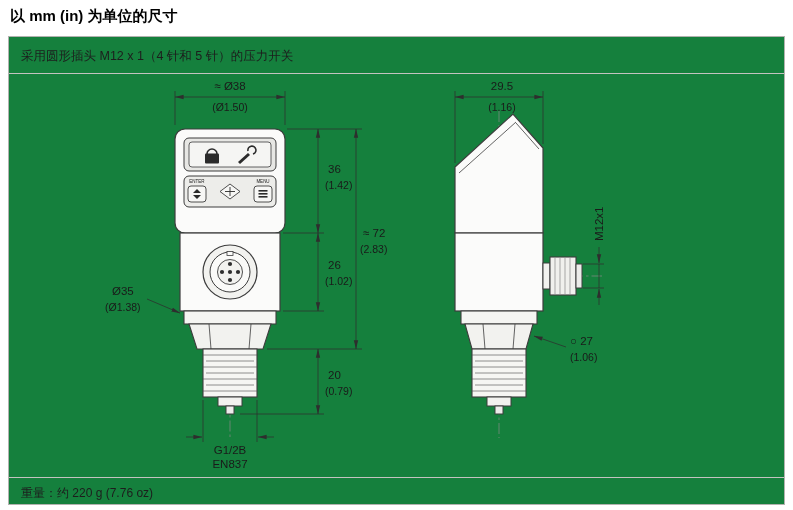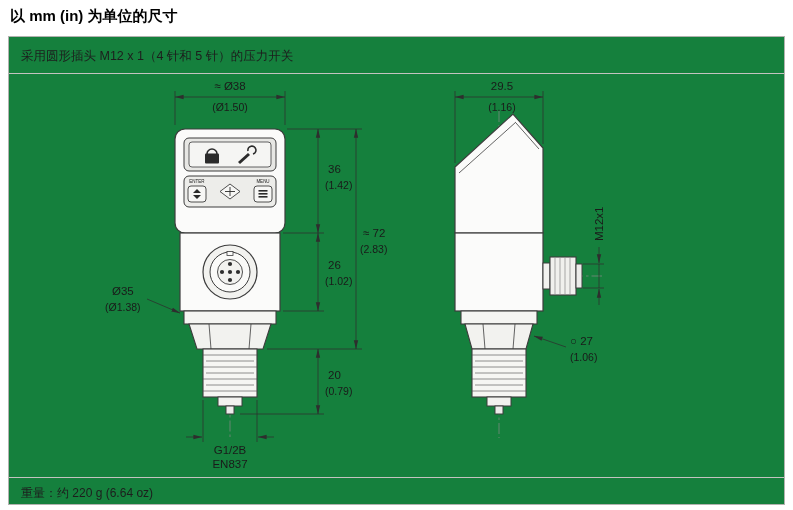--- a/index.html
+++ b/index.html
@@ -217,15 +217,15 @@
         <line class="dimline" x1="599" y1="304" x2="599" y2="288" marker-end="url(#arr)"></line>
         <text class="dim" x="603" y="240" transform="rotate(-90 603 240)">M12x1</text>
 
         <line class="dimline" x1="566" y1="346" x2="534" y2="335" marker-end="url(#arr)"></line>
         <text class="dim" x="570" y="344">○ 27</text>
         <text class="dimS" x="570" y="360">(1.06)</text>
       </g>
     </svg>
 
     <div class="divider div-bottom"></div>
-    <div class="weight">重量：约 220 g (6.64 oz)</div>
+    <div class="weight">重量：约 220 g (7.76 oz)</div>
   </div>
 </div>
 
 </body></html>

